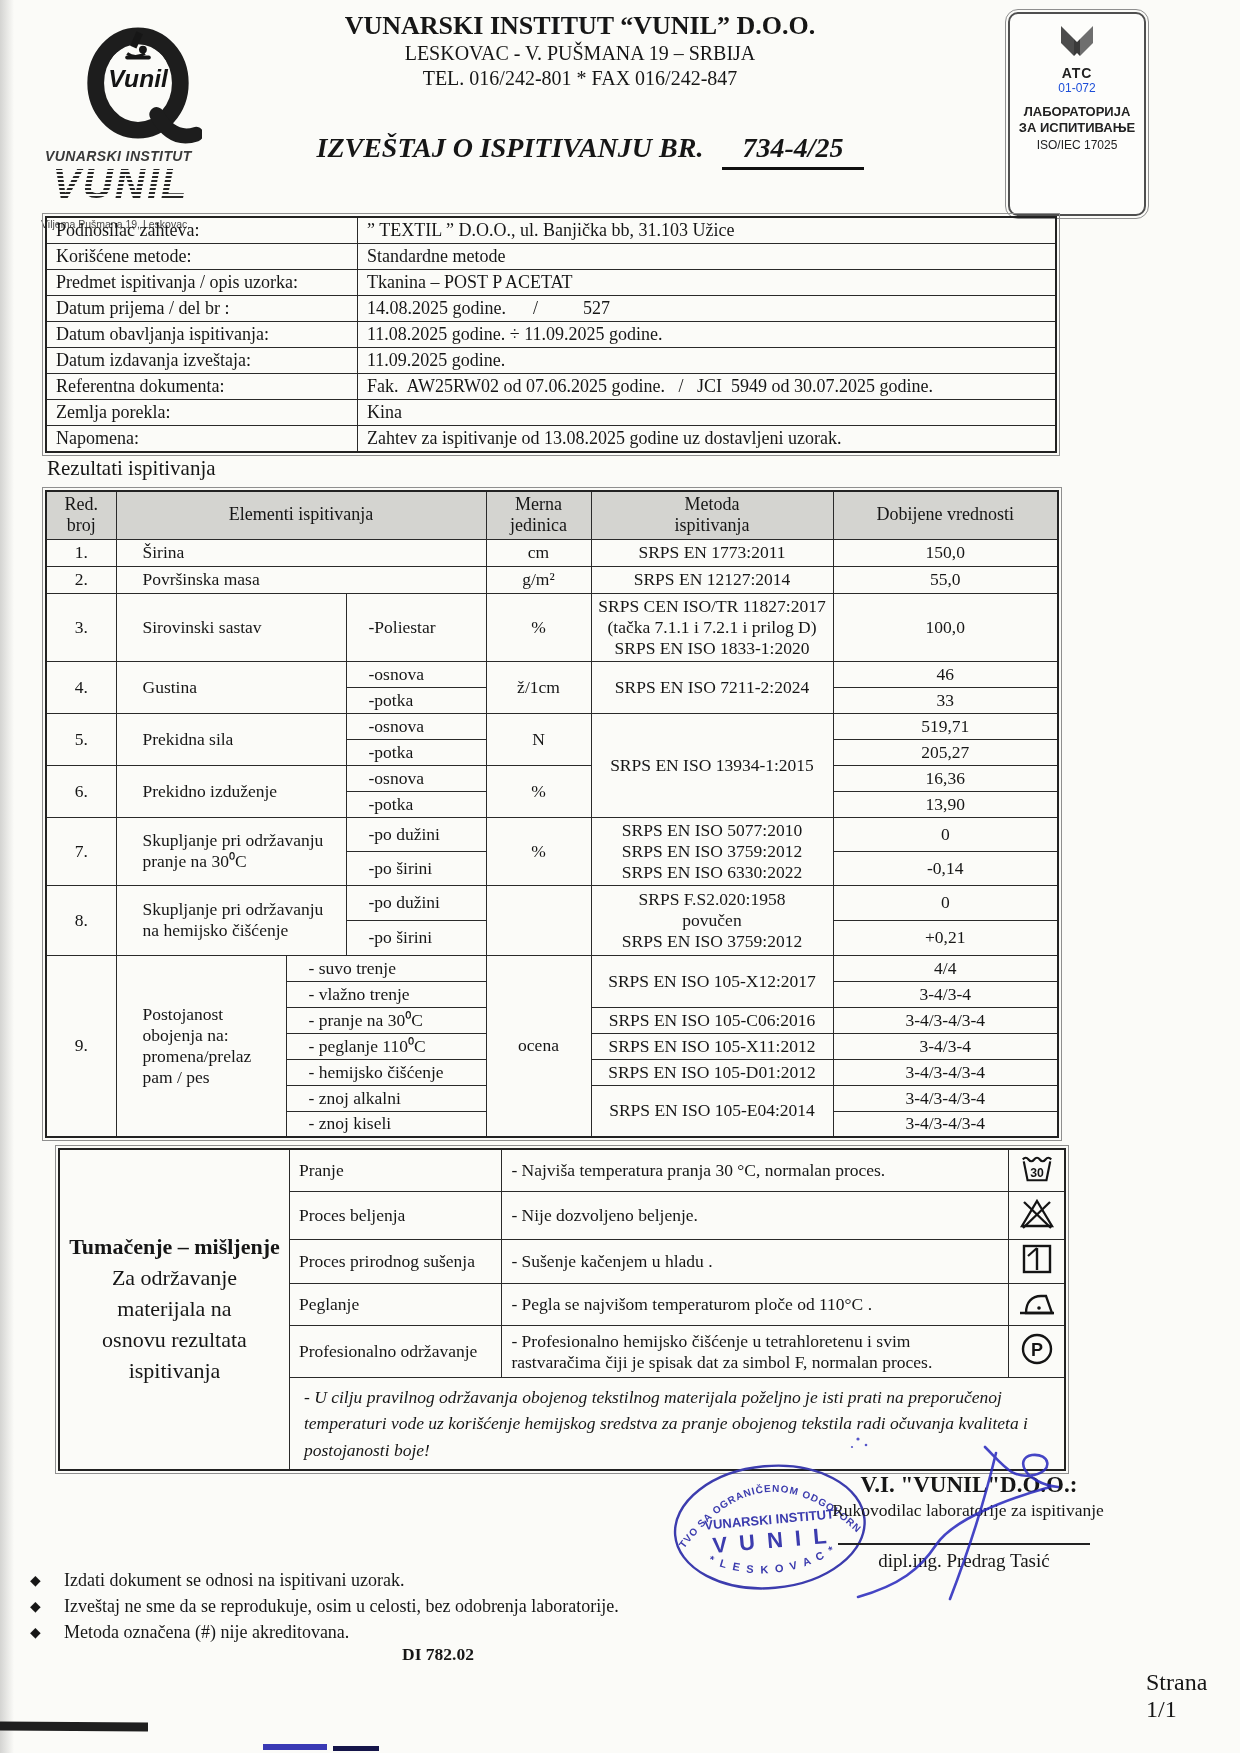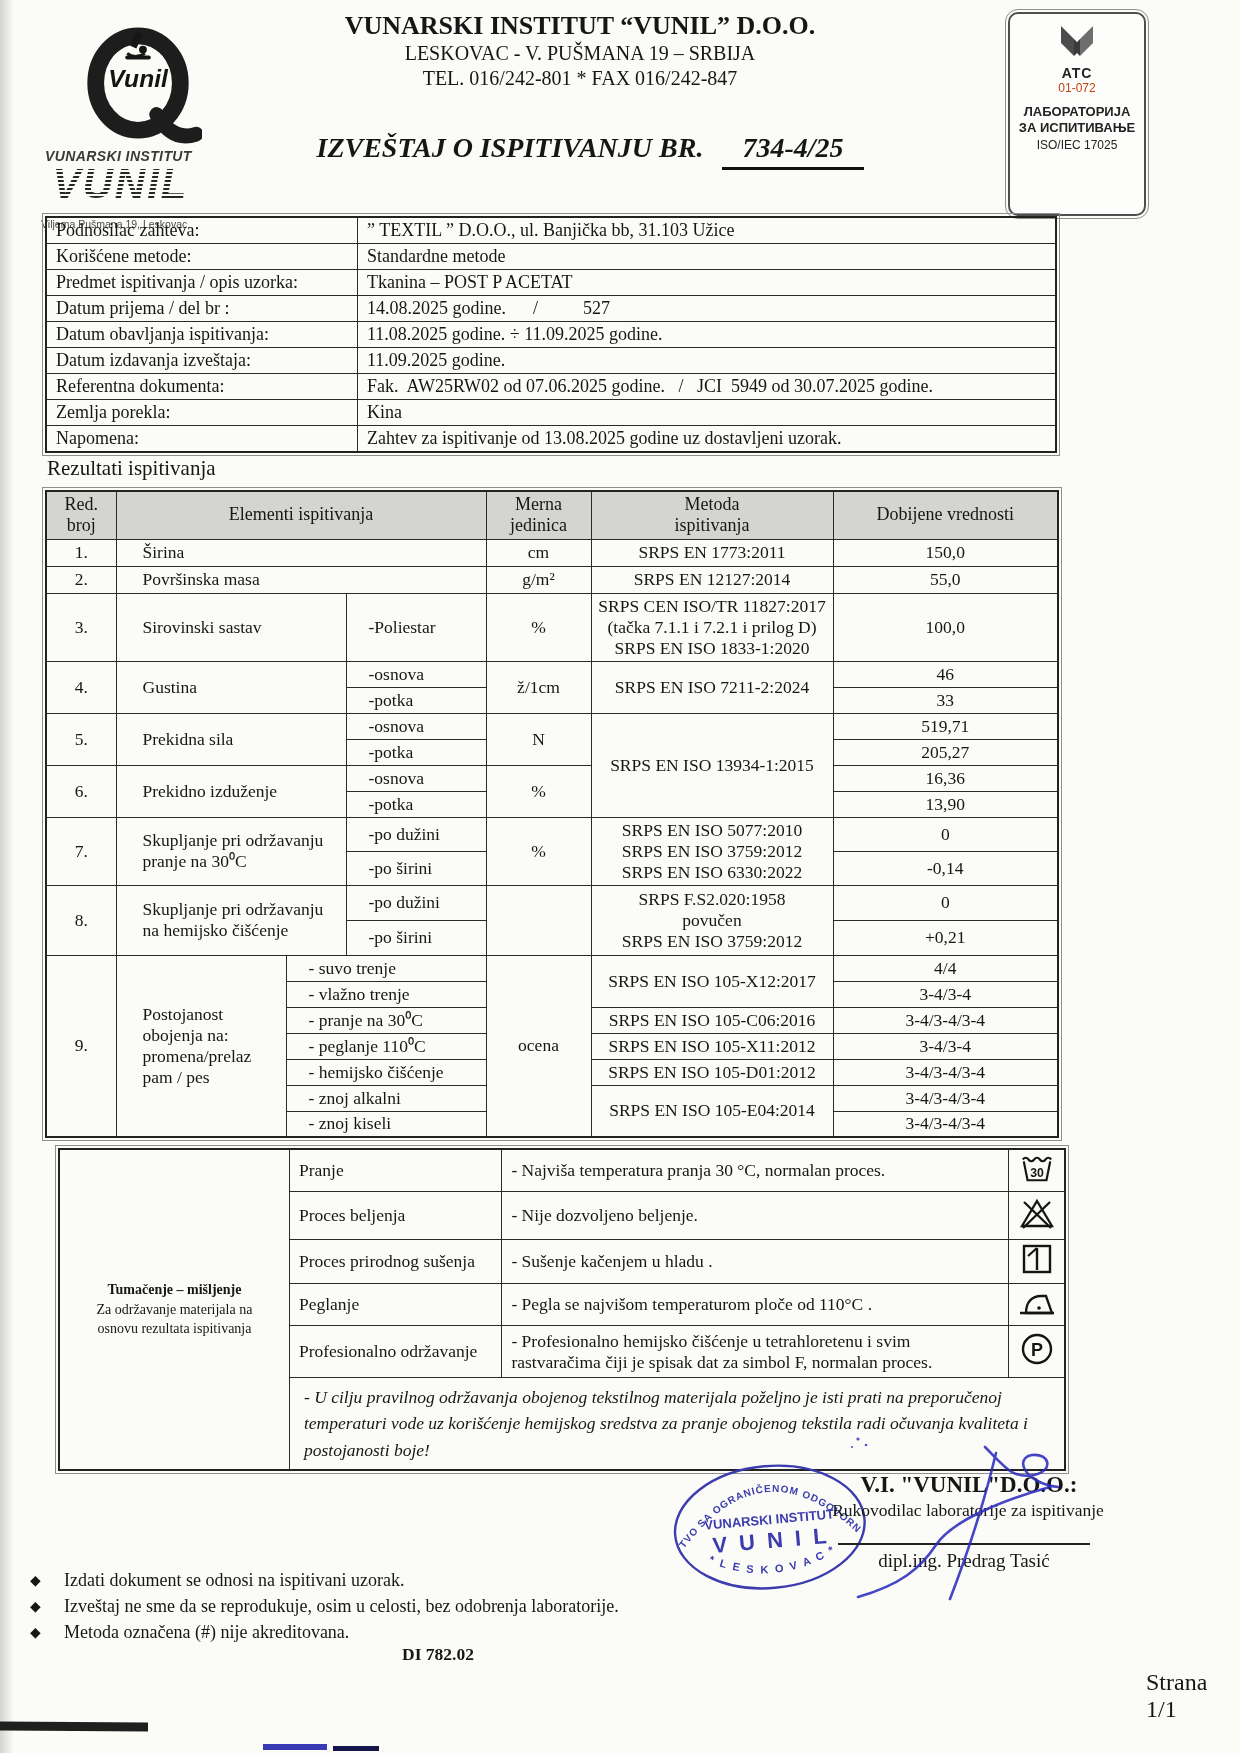--- a/index.html
+++ b/index.html
@@ -30,21 +30,21 @@
 
   .report-line { position:absolute; left:250px; top:132px; width:680px; text-align:center;
                  font-style:italic; font-weight:bold; font-size:28px; }
   .report-number { display:inline-block; border-bottom:3px solid #101010; padding:0 20px 3px; margin-left:12px;text-align:center; }
 
   .atc { position:absolute; left:1008px; top:12px; width:138px; height:204px;
          border:2px solid #4f4f4f; border-radius:10px; box-sizing:border-box;
          text-align:center; font-family:"Liberation Sans", sans-serif; padding-top:7px;
          background:#fdfdfb; }
   .atc-name { font-weight:bold; font-size:14px; letter-spacing:1px; color:#222; }
-  .atc-num { font-size:12px; color:#c2410c; margin-bottom:9px; }
+  .atc-num { font-size:12px; color:#1d4ed8; margin-bottom:9px; }
   .atc-l12 { font-size:13px; font-weight:bold; line-height:1.25; color:#222; }
   .atc-l3 { font-size:12px; color:#222; margin-top:1px; }
 
   
   table { border-collapse:collapse; table-layout:fixed; }
   .dbl { outline:1px solid #8f8f8f; outline-offset:2px; }
 
   .info { position:absolute; left:45px; top:216px; width:1012px; border:2px solid #222; }
   .info td { border:1px solid #2a2a2a; height:25px; font-size:18px; padding:0 9px; overflow:hidden; }
   .info td.lbl { width:292px; }
@@ -57,21 +57,21 @@
                              overflow:hidden; line-height:1.2; }
   .results th { background:#d4d4d0; font-weight:normal; font-size:18px; }
   .results td.name { text-align:left; padding-left:26px; }
   .results td.sub { text-align:left; padding-left:22px; }
   .rh52{height:48px} .rh27{height:27px} .rh68{height:68px} .rh26{height:26px}
   .rh34{height:34px} .rh35{height:35px}
   .mline { line-height:1.18; }
 
   .care { position:absolute; left:58px; top:1148px; width:1008px; border:2px solid #222; font-size:17.5px; }
   .care td { border:1px solid #2a2a2a; padding:2px 9px; overflow:hidden; }
-  .care td.interp { text-align:center; vertical-align:middle; font-size:14px; line-height:1.4; }
+  .care td.interp { text-align:center; vertical-align:middle; font-size:22px; line-height:1.4; }
   .care td.icon-cell { text-align:center; padding:1px 2px; }
   .care td.note-cell { font-style:italic; line-height:1.5; padding:6px 14px; }
   .interp-title { font-weight:bold; }
   .ch38{height:38px} .ch48{height:48px} .ch44{height:44px} .ch42{height:42px} .ch52{height:52px}
 
   
   .stamp { position:absolute; left:668px; top:1458px; transform:rotate(-5deg); }
   .vi-line { position:absolute; left:826px; top:1472px; width:286px; text-align:center;
              font-weight:bold; font-size:23px; }
   .role-line { position:absolute; left:818px; top:1500px; width:300px; text-align:center; font-size:17.5px; }

